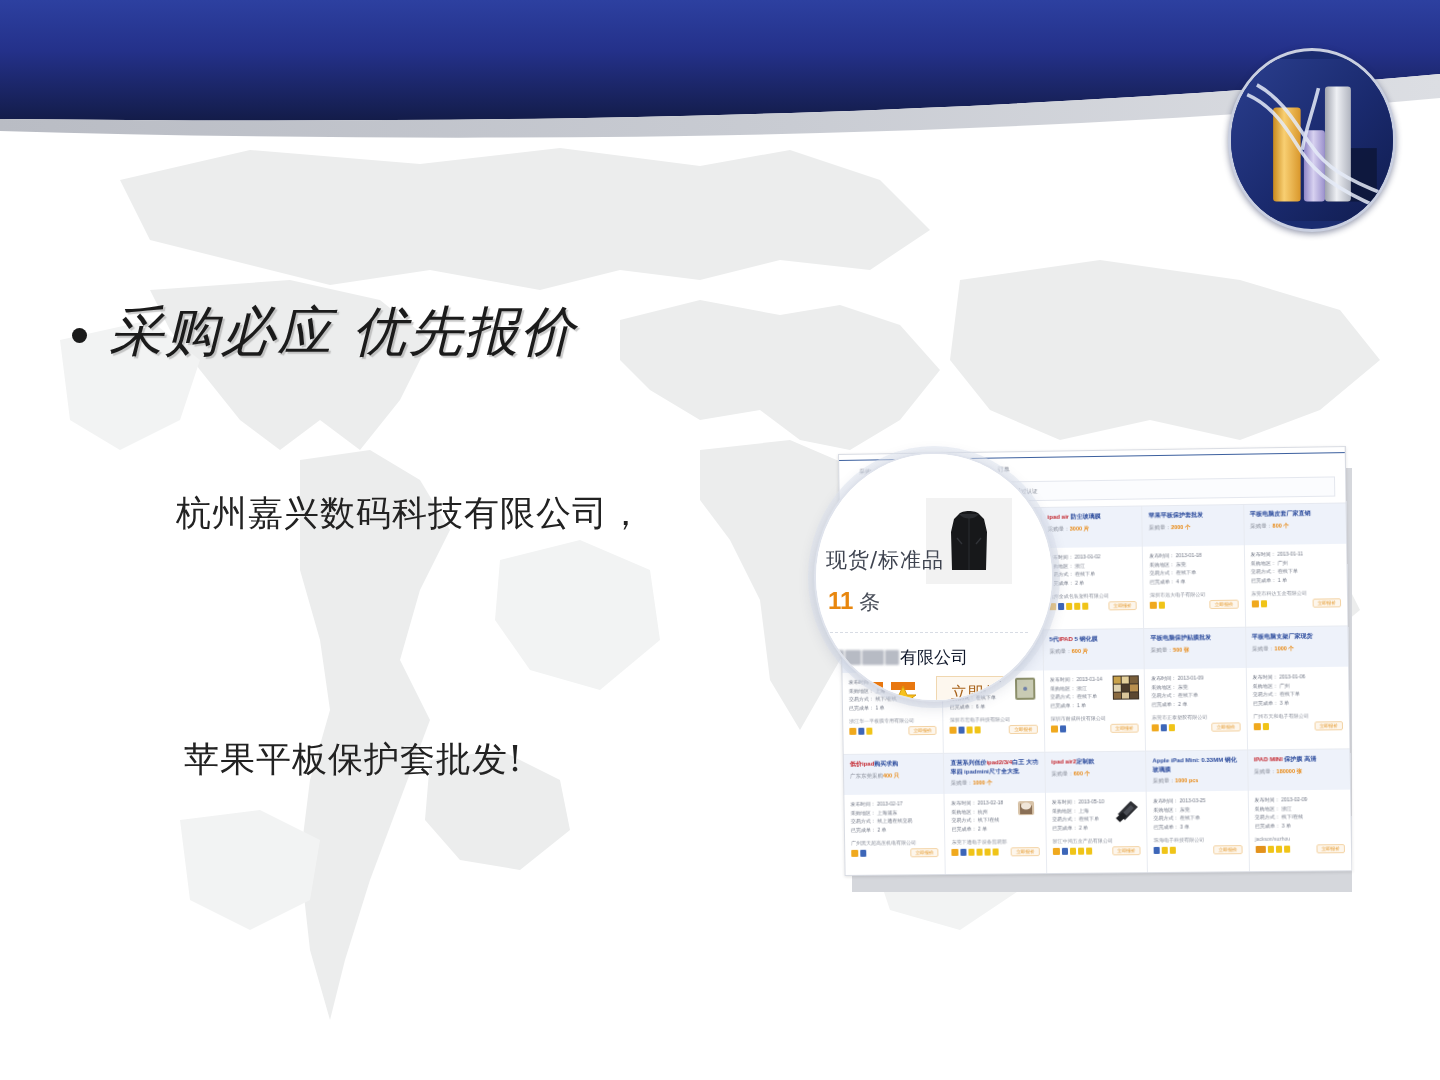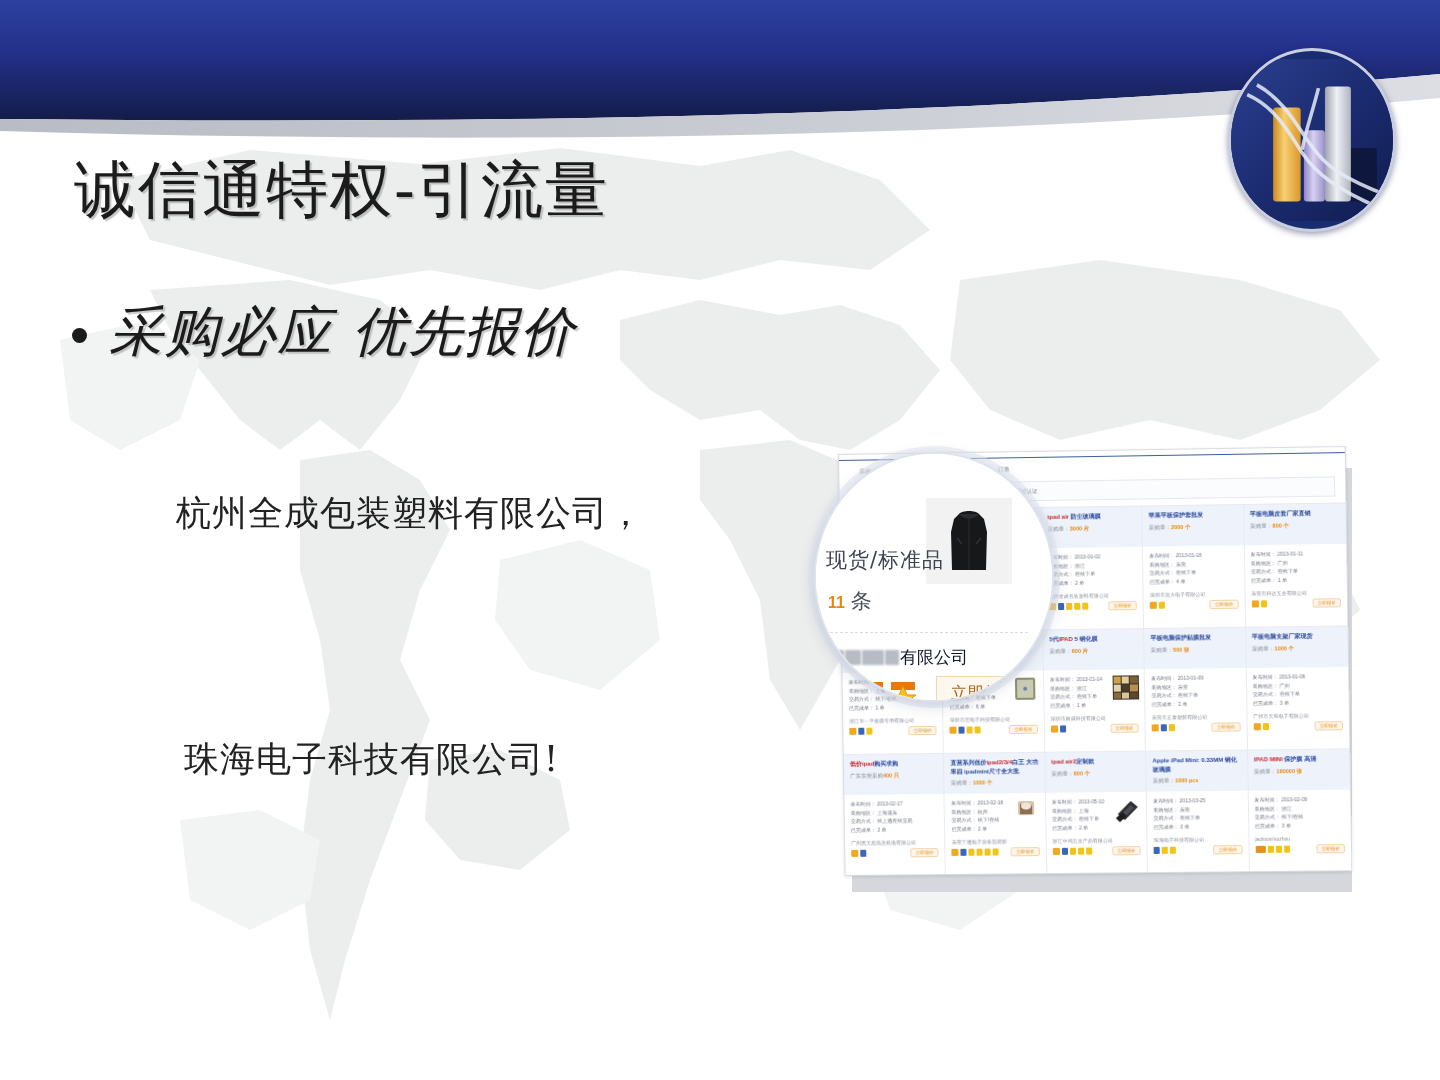--- a/index.html
+++ b/index.html
@@ -279,21 +279,21 @@
     letter-spacing: 1px;
     filter: blur(.4px);
   }
   .mag-count {
     position: absolute;
     left: 12px; top: 133px;
     font-size: 21px;
     color: #4a4f5a;
     filter: blur(.3px);
   }
-  .mag-count b { color: #e8870f; font-size: 16px; font-weight: bold; }
+  .mag-count b { color: #e8870f; font-size: 24px; font-weight: bold; }
   .mag-photo {
     position: absolute;
     left: 110px; top: 44px;
     width: 86px; height: 86px;
     background: #f2f2f2;
     overflow: hidden;
   }
   .mag-divider {
     position: absolute;
     left: 4px; top: 178px;
@@ -406,31 +406,30 @@
       <rect x="45" y="44" width="13" height="44" rx="2" fill="url(#barP)"></rect>
       <rect x="58" y="17" width="16" height="71" rx="2" fill="url(#barS)"></rect>
       <g stroke="#e6ecf8" fill="none" stroke-width="2.2" opacity=".85">
         <path d="M10,22 C28,30 36,46 44,58 C52,70 64,80 92,92"></path>
         <path d="M16,16 C34,26 42,44 50,54 C58,66 70,74 96,84"></path>
         <path d="M54,18 C50,34 46,44 44,56"></path>
       </g>
     </svg>
   </div>
 
-  <div class="title">诚信通特权-引流量</div>
 
   <div class="bullet-row">
     <span class="bullet-dot"></span>
     <span class="bullet-text">采购必应 优先报价</span>
   </div>
 
   <div class="body-block">
-    <div class="indent">杭州全成包装塑料有限公司，</div>
+    <div class="indent">杭州嘉兴数码科技有限公司，</div>
   </div>
-  <div class="tagline">珠海电子科技有限公司!</div>
+  <div class="tagline">苹果平板保护套批发!</div>
 
   <div class="shot-wrap">
     <div class="shot-shadow"></div>
 
     <div class="browser">
       <div class="browser-topbar"></div>
 
       <div class="nav-row">
         <span>采购</span>
         <span>产品</span>

